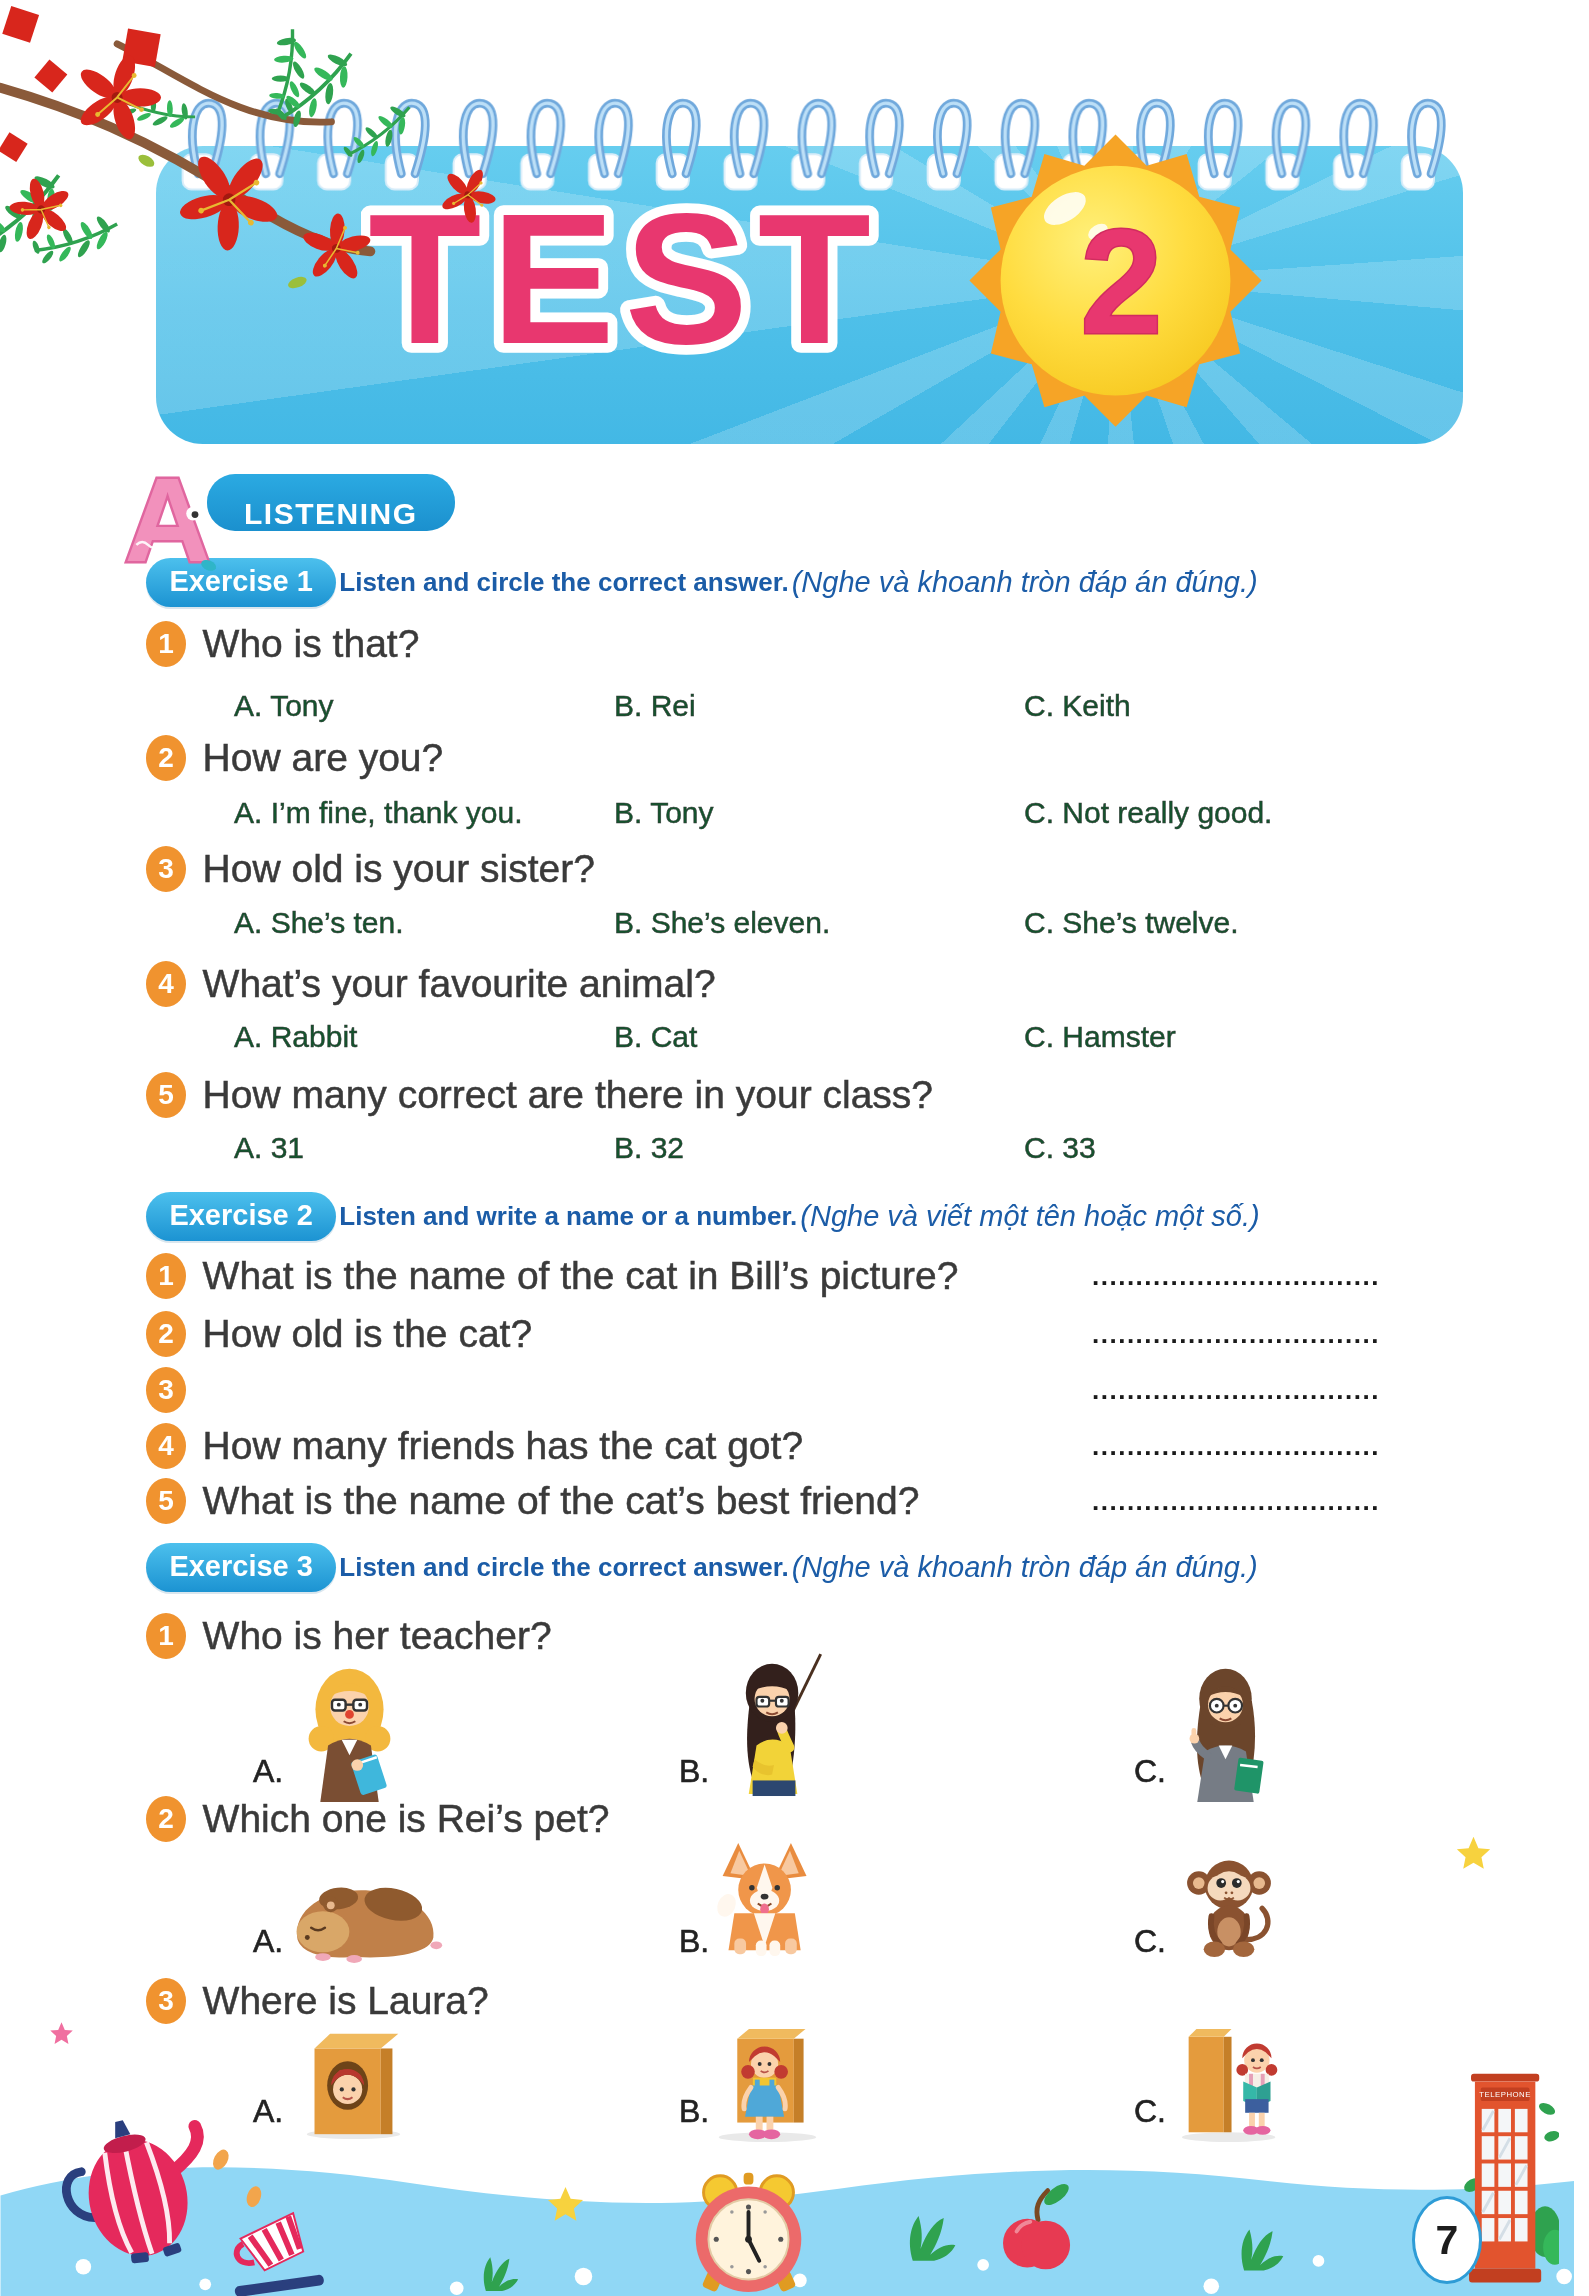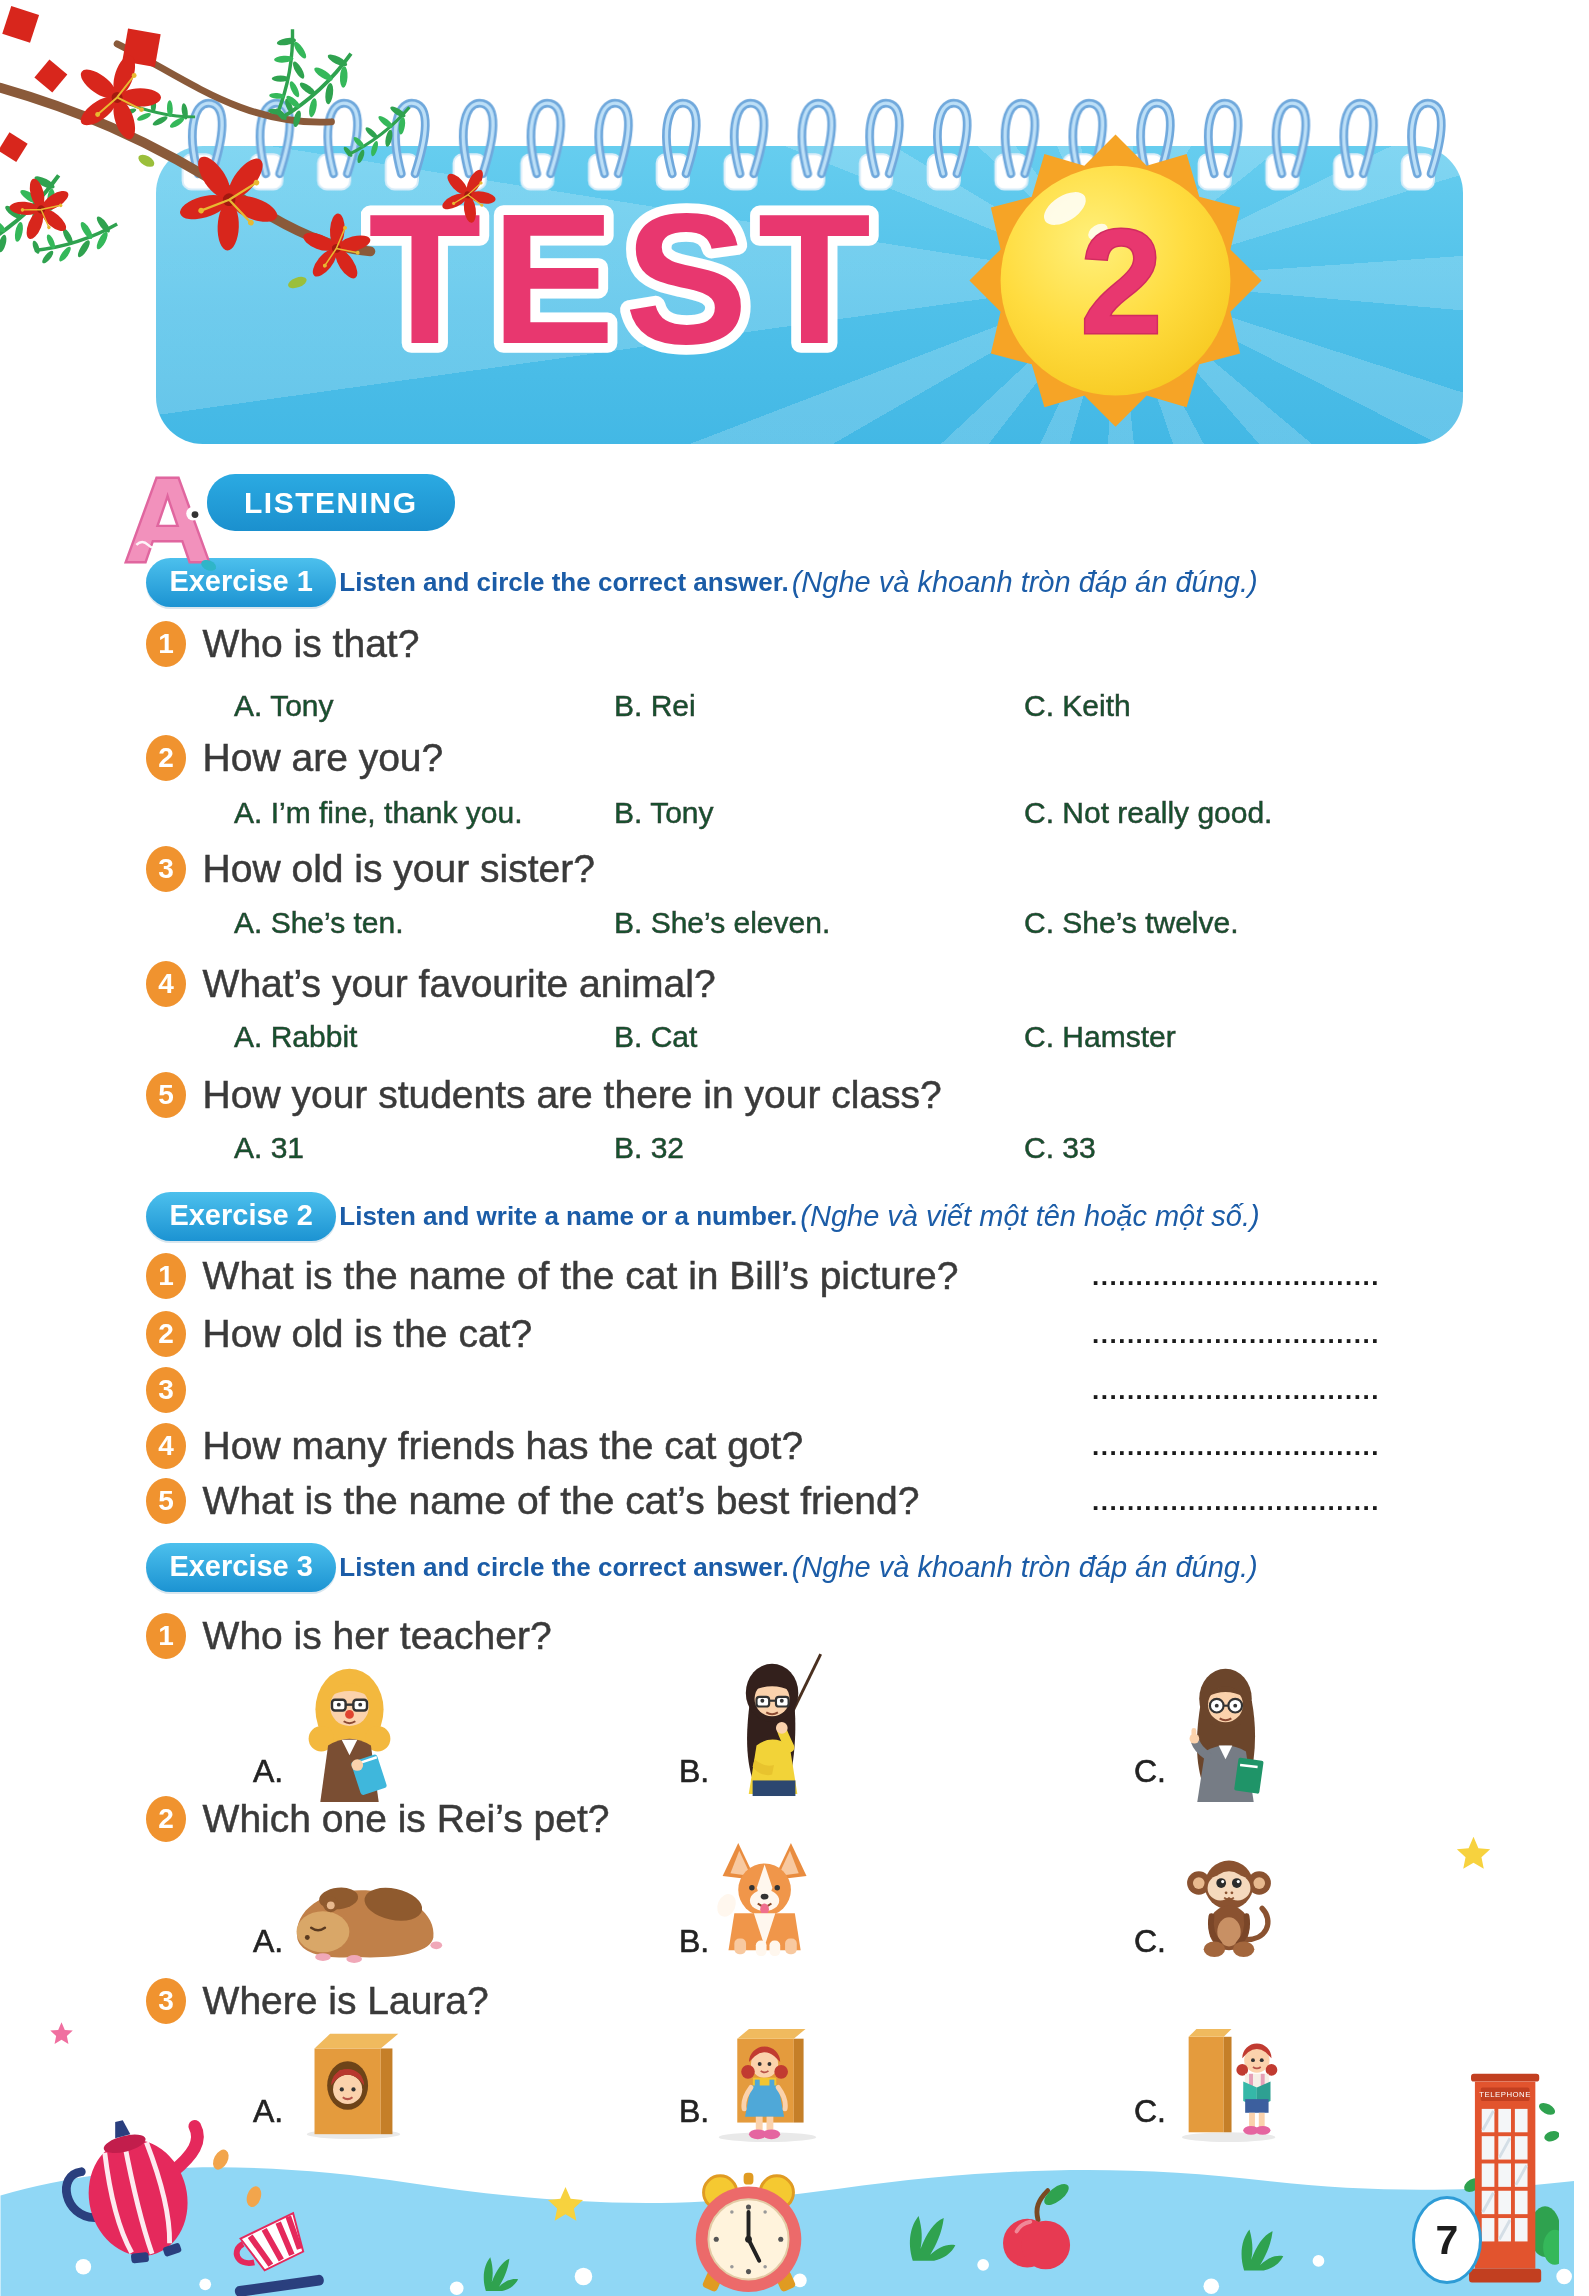--- a/index.html
+++ b/index.html
@@ -9,21 +9,21 @@
   svg text{font-family:"Liberation Sans",sans-serif;}
 
   
   .banner{left:156px;top:146px;width:1307px;height:298px;border-radius:47px;
     background:
       repeating-conic-gradient(from -90deg at 73.5% 45%, rgba(255,255,255,0.18) 0deg 9deg, rgba(255,255,255,0) 9deg 22deg),
       linear-gradient(180deg,#66CDEF 0%,#4FC0E9 55%,#43B8E5 100%);}
 
   
   .pill{left:207px;top:474px;height:57px;padding:0 37px;border-radius:28px;
-    background:linear-gradient(180deg,#2BAAE2,#1B90CE);display:flex;align-items:center;}
+    background:linear-gradient(180deg,#2BAAE2,#1B90CE);display:flex;align-items:flex-end;}
   .pill span{color:#fff;font-weight:bold;font-size:30px;letter-spacing:1.5px;}
 
   
   .ex-header{left:146px;display:flex;align-items:center;gap:3px;white-space:nowrap;}
   .badge{background:linear-gradient(180deg,#4CC0ED,#1C93D2);color:#fff;font-weight:bold;
          font-size:29px;padding:6.8px 23.4px 8.8px;border-radius:25px;box-shadow:0 2px 0 rgba(0,90,140,.15);}
   .instr{color:#1B5CA7;font-weight:bold;font-size:26px;}
   .instr-vi{color:#1B5CA7;font-style:italic;font-size:29px;}
 
   
@@ -175,21 +175,21 @@
   <div class="abs q-row" style="top:961px">
     <span class="q-num">4</span>
     <span class="q-text">What’s your favourite animal?</span>
   </div>
   <span class="ans" style="top:1020px;left:234px">A. Rabbit</span>
   <span class="ans" style="top:1020px;left:614px">B. Cat</span>
   <span class="ans" style="top:1020px;left:1024px">C. Hamster</span>
 
   <div class="abs q-row" style="top:1072px">
     <span class="q-num">5</span>
-    <span class="q-text">How your students are there in your class?</span>
+    <span class="q-text">How many correct are there in your class?</span>
   </div>
   <span class="ans" style="top:1131px;left:234px">A. 31</span>
   <span class="ans" style="top:1131px;left:614px">B. 32</span>
   <span class="ans" style="top:1131px;left:1024px">C. 33</span>
 
   <div class="abs ex-header" style="top:1192px">
     <span class="badge">Exercise 2</span>
     <span class="instr">Listen and write a name or a number.</span>
     <span class="instr-vi">(Nghe và viết một tên hoặc một số.)</span>
   </div>

